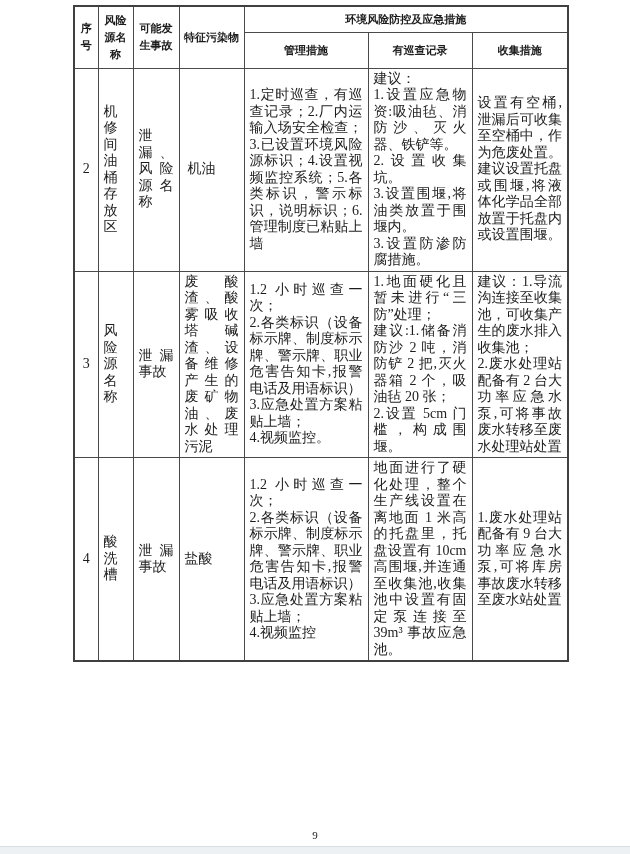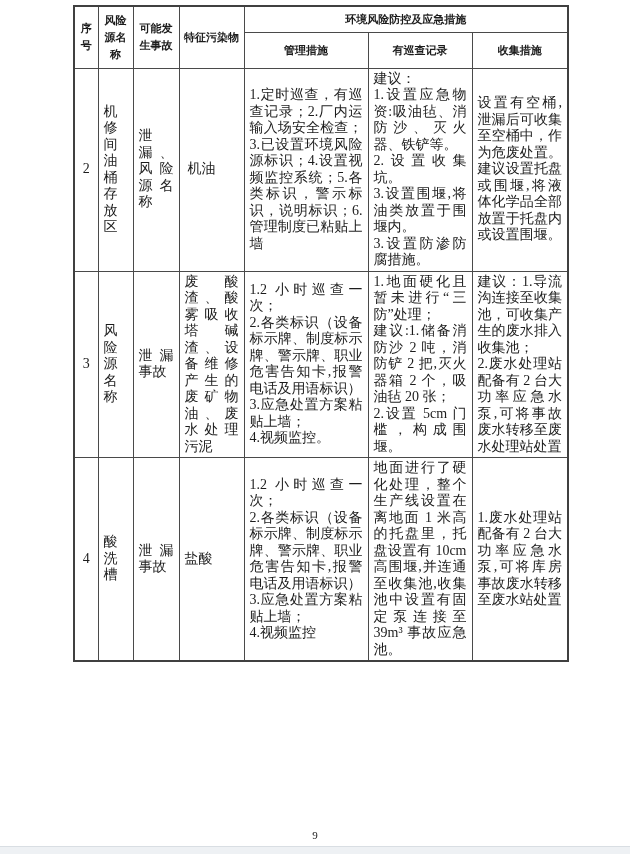--- a/index.html
+++ b/index.html
@@ -137,21 +137,21 @@
       <tr style="height:154px">
         <td class="c-center">4</td>
         <td class="c-just">酸洗槽</td>
         <td class="c-just">泄漏事故</td>
         <td class="c-just">盐酸</td>
         <td class="c-just pre">1.2 小时巡查一次；
 2.各类标识（设备标示牌、制度标示牌、警示牌、职业危害告知卡,报警电话及用语标识）
 3.应急处置方案粘贴上墙；
 4.视频监控</td>
         <td class="c-just pre">地面进行了硬化处理，整个生产线设置在离地面 1 米高的托盘里，托盘设置有 10cm 高围堰,并连通至收集池,收集池中设置有固定泵连接至 39m³ 事故应急池。</td>
-        <td class="c-just pre">1.废水处理站配备有 2 台大功率应急水泵,可将库房事故废水转移至废水站处置</td>
+        <td class="c-just pre">1.废水处理站配备有 9 台大功率应急水泵,可将库房事故废水转移至废水站处置</td>
       </tr>
     </tbody>
   </table>
 
   <div class="page-number">9</div>
   <div class="page-edge"></div>
 
 </div>
 
 </body></html>

